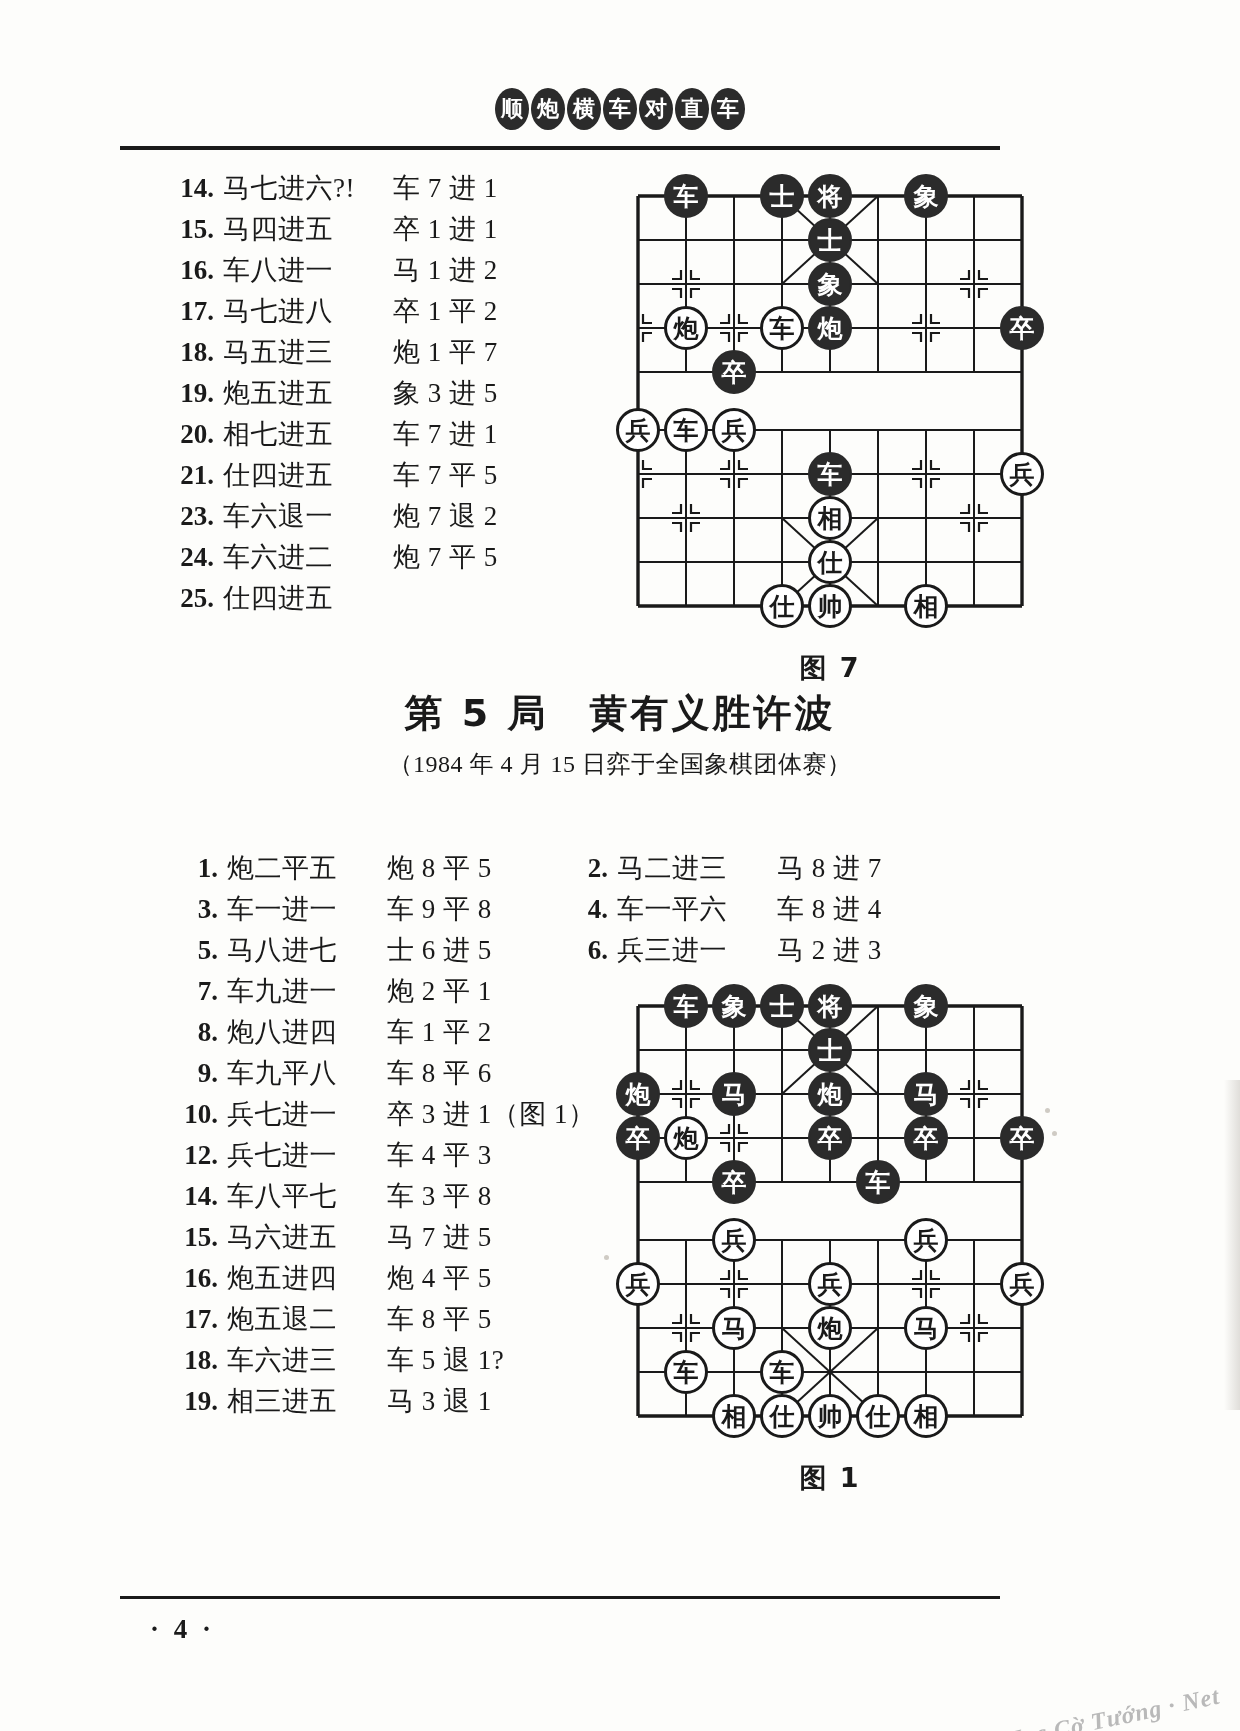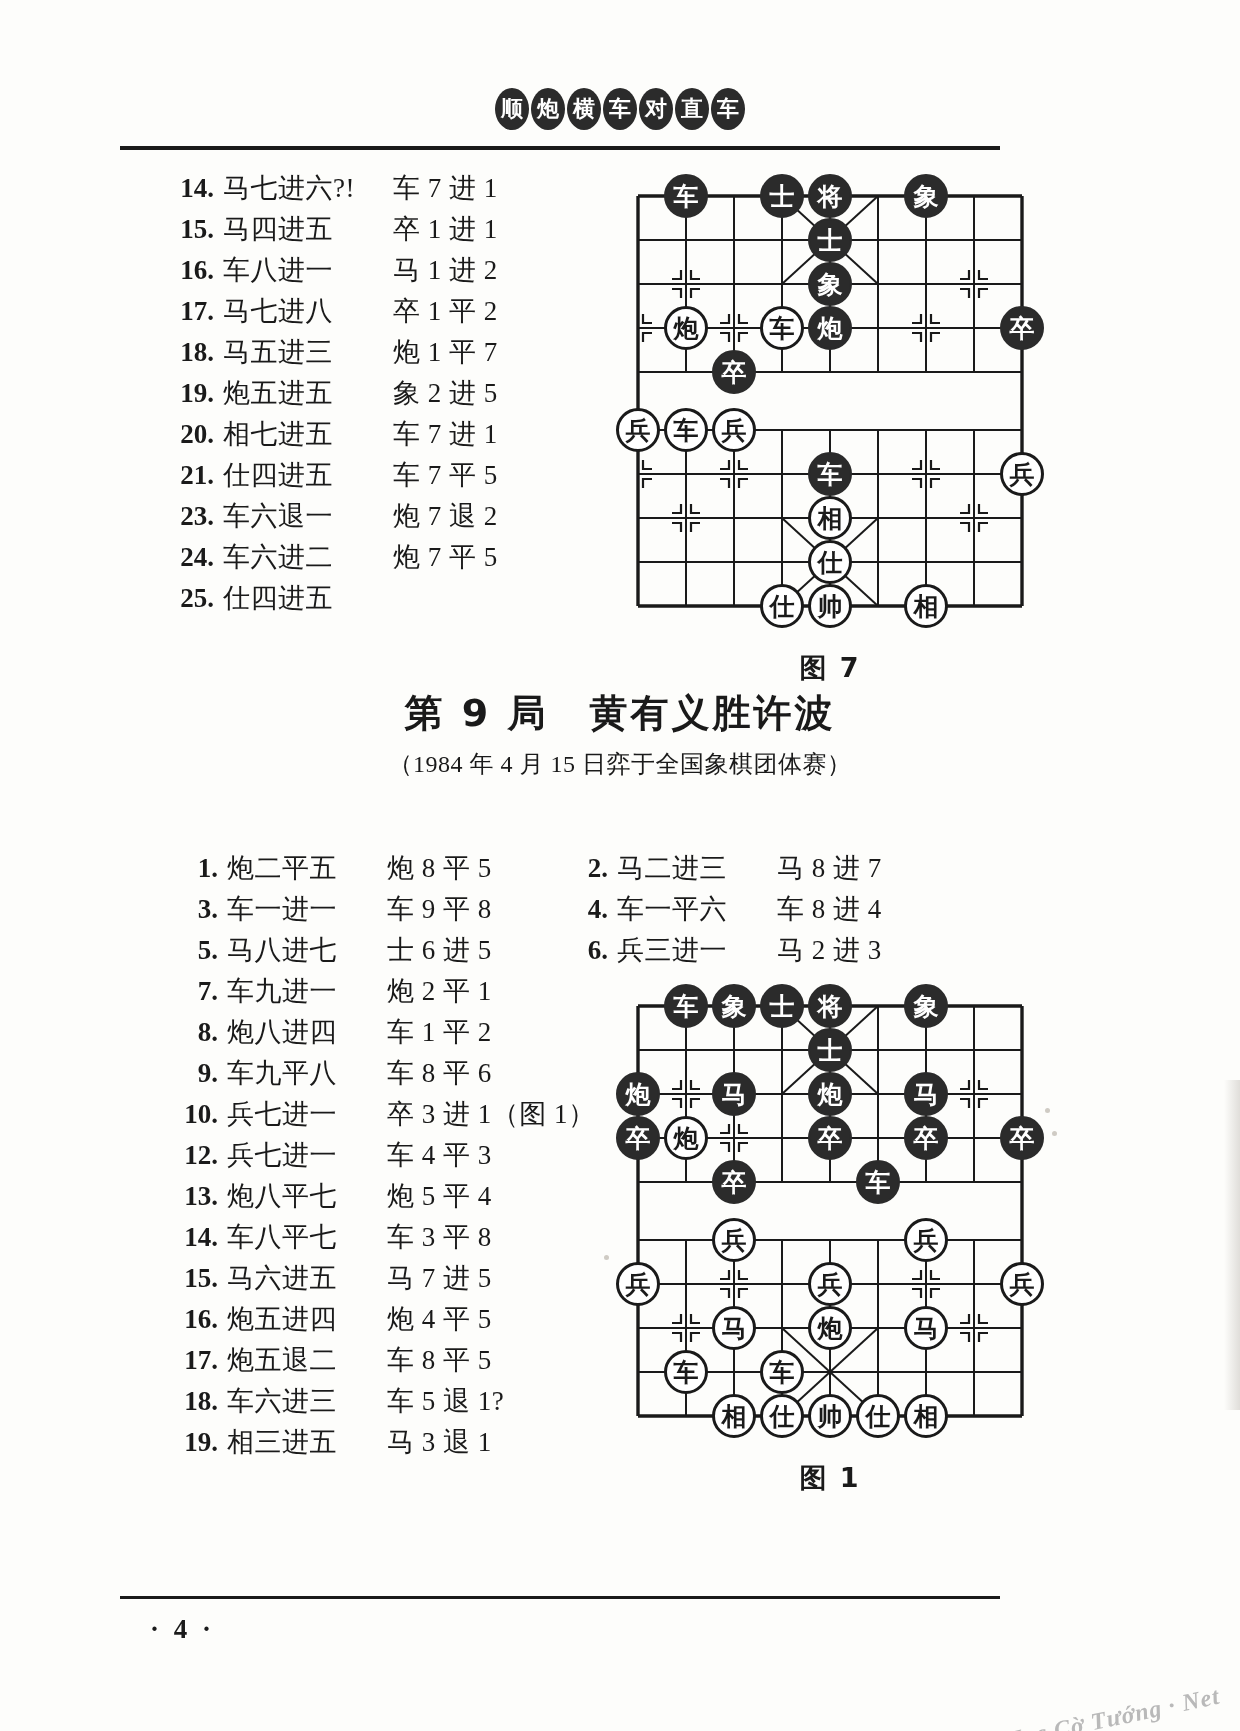--- a/index.html
+++ b/index.html
@@ -141,21 +141,21 @@
         <span class="mv-blk">卒 1 平 2</span>
       </div>
       <div class="moveline">
         <span class="mv-no">18.</span>
         <span class="mv-red">马五进三</span>
         <span class="mv-blk">炮 1 平 7</span>
       </div>
       <div class="moveline">
         <span class="mv-no">19.</span>
         <span class="mv-red">炮五进五</span>
-        <span class="mv-blk">象 2 进 5</span>
+        <span class="mv-blk">象 3 进 5</span>
       </div>
       <div class="moveline">
         <span class="mv-no">20.</span>
         <span class="mv-red">相七进五</span>
         <span class="mv-blk">车 7 进 1</span>
       </div>
       <div class="moveline">
         <span class="mv-no">21.</span>
         <span class="mv-red">仕四进五</span>
         <span class="mv-blk">车 7 平 5</span>
@@ -276,21 +276,21 @@
         <div class="piece red" style="left: 410px; top: 304px;">兵</div>
         <div class="piece red" style="left: 218px; top: 348px;">相</div>
         <div class="piece red" style="left: 218px; top: 392px;">仕</div>
         <div class="piece red" style="left: 170px; top: 436px;">仕</div>
         <div class="piece red" style="left: 218px; top: 436px;">帅</div>
         <div class="piece red" style="left: 314px; top: 436px;">相</div>
       </div>
     <div class="fig-label" id="board2-label" style="top: 480px; left: 0px; width: 436px;">图 7</div>
   </div>
 
-  <div class="game-title">第 9 局　黄有义胜许波</div>
+  <div class="game-title">第 5 局　黄有义胜许波</div>
   <div class="game-sub">（1984 年 4 月 15 日弈于全国象棋团体赛）</div>
 
   <div class="movecol" id="moves-left">
       <div class="moveline">
         <span class="mv-no">1.</span>
         <span class="mv-red">炮二平五</span>
         <span class="mv-blk">炮 8 平 5</span>
       </div>
       <div class="moveline">
         <span class="mv-no">3.</span>
@@ -319,25 +319,20 @@
       </div>
       <div class="moveline">
         <span class="mv-no">10.</span>
         <span class="mv-red">兵七进一</span>
         <span class="mv-blk">卒 3 进 1（图 1）</span>
       </div>
       <div class="moveline">
         <span class="mv-no">12.</span>
         <span class="mv-red">兵七进一</span>
         <span class="mv-blk">车 4 平 3</span>
-      </div>
-      <div class="moveline">
-        <span class="mv-no">13.</span>
-        <span class="mv-red">炮八平七</span>
-        <span class="mv-blk">炮 5 平 4</span>
       </div>
       <div class="moveline">
         <span class="mv-no">14.</span>
         <span class="mv-red">车八平七</span>
         <span class="mv-blk">车 3 平 8</span>
       </div>
       <div class="moveline">
         <span class="mv-no">15.</span>
         <span class="mv-red">马六进五</span>
         <span class="mv-blk">马 7 进 5</span>

